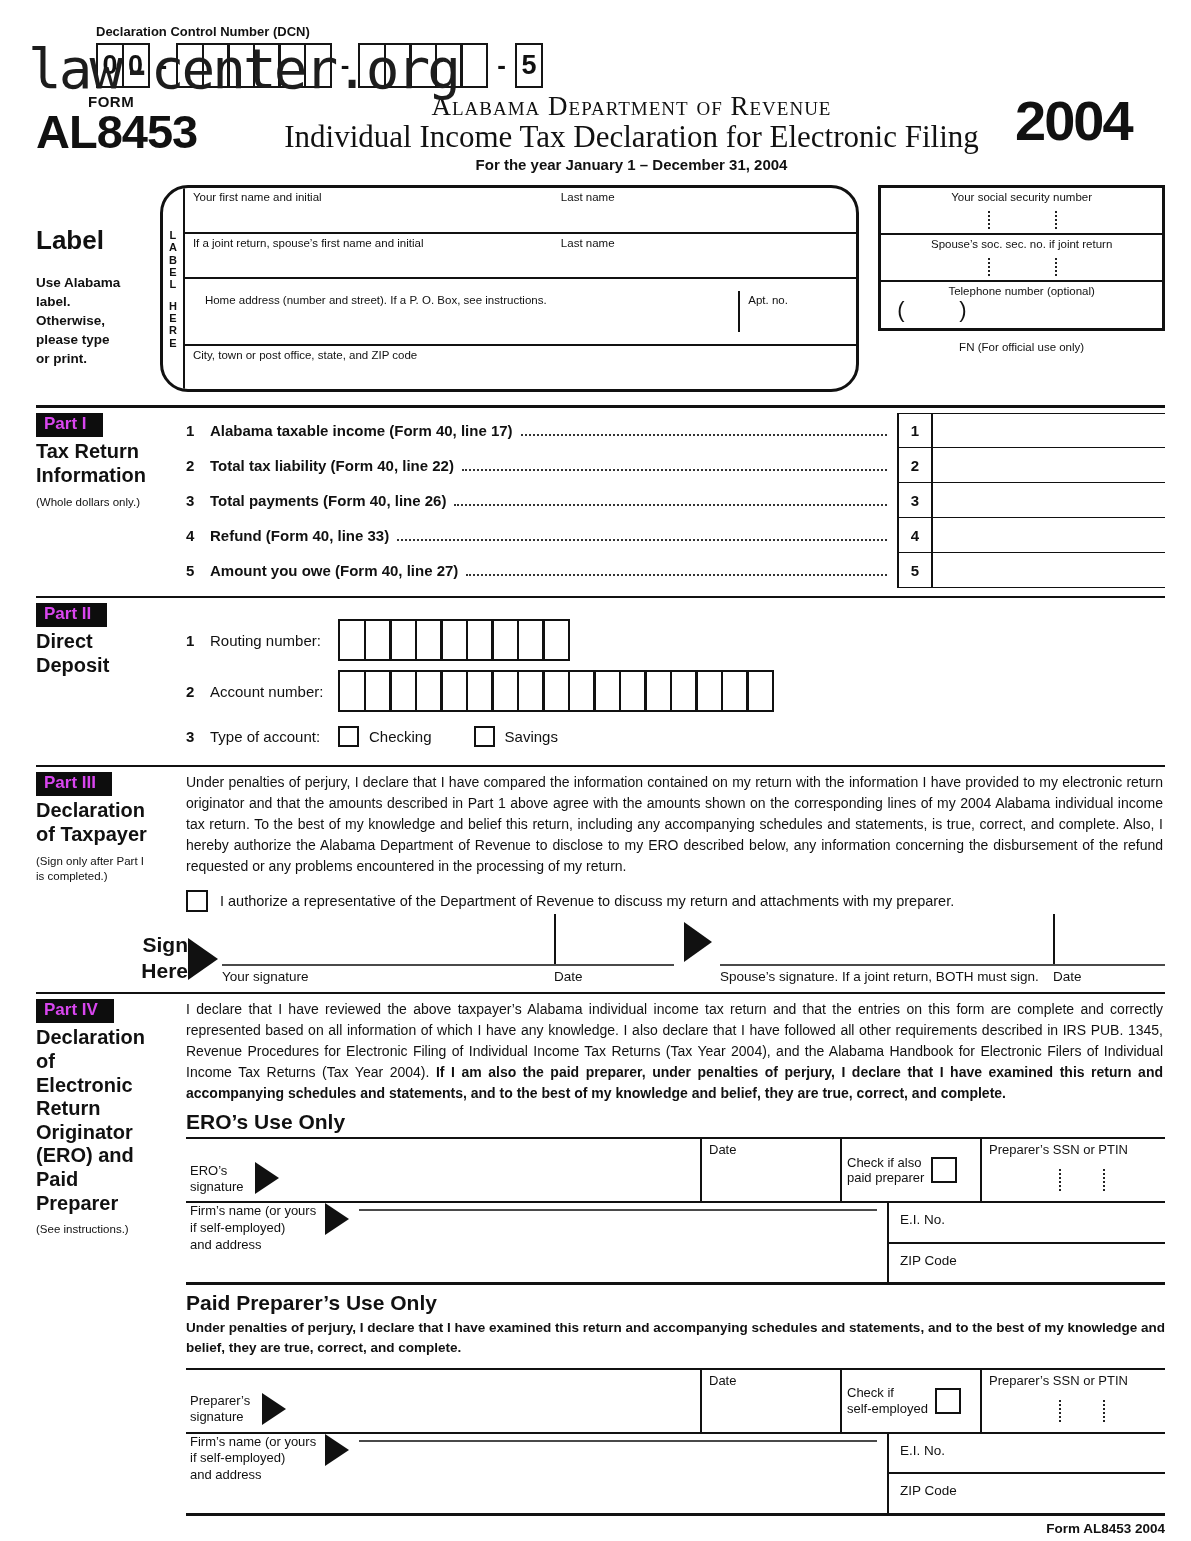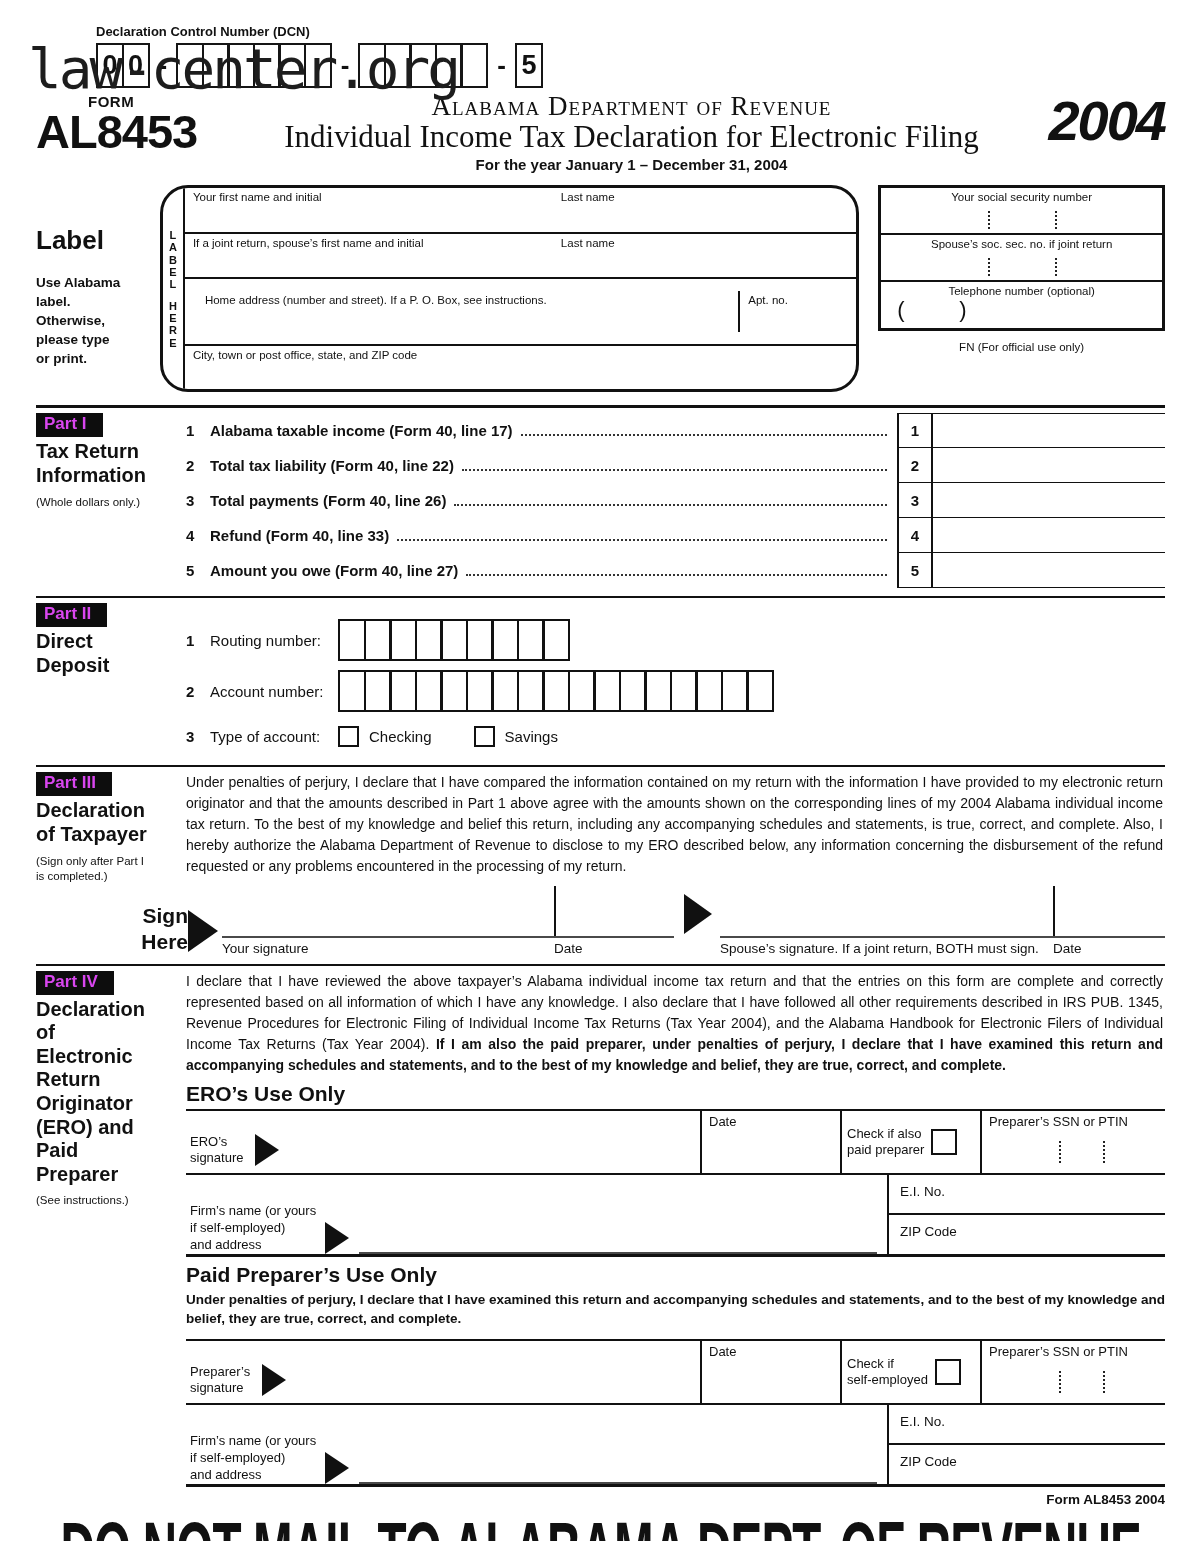--- a/index.html
+++ b/index.html
@@ -34,21 +34,21 @@
 
   
   .header { display: flex; margin-top: 4px; }
   .hdr-left { width: 212px; }
   .form-word { font-size: 15px; font-weight: bold; margin-left: 52px; letter-spacing: .5px; }
   .form-number { font-size: 47px; font-weight: 900; letter-spacing: -1px; line-height: .95; }
   .hdr-center { flex: 1; text-align: center; }
   .agency { font-family: "Liberation Serif", serif; font-variant: small-caps; font-size: 27px; letter-spacing: 1px; line-height: 1.0; }
   .doc-title { font-family: "Liberation Serif", serif; font-size: 31px; line-height: 1.08; }
   .year-line { font-size: 15px; font-weight: bold; margin-top: 3px; }
-  .hdr-right { width: 150px; text-align: right; font-size: 56px; font-weight: 900; letter-spacing: -2px; line-height: 1.0; font-style: italic; }
+  .hdr-right { width: 150px; text-align: left; font-size: 56px; font-weight: 900; letter-spacing: -2px; line-height: 1.0; }
 
   
   .label-section { display: flex; margin-top: 12px; height: 212px; }
   .label-left { width: 124px; padding-top: 40px; }
   .label-title { font-size: 26px; font-weight: bold; margin-bottom: 18px; }
   .label-note { font-size: 13.5px; font-weight: bold; line-height: 1.4; white-space: pre-line; }
   .label-box { width: 700px; border: 3px solid #111; border-radius: 28px; display: flex; overflow: hidden; height: 207px; }
   .label-vert {
     width: 22px; border-right: 2px solid #111; display: flex; flex-direction: column;
     justify-content: center; align-items: center; font-size: 11px; font-weight: bold;
@@ -141,21 +141,21 @@
   .st-sig-label { font-size: 13px; line-height: 1.2; white-space: pre-line; margin-right: 12px; }
   .tri-sm { width: 0; height: 0; border-left: 24px solid #111; border-top: 16px solid transparent; border-bottom: 16px solid transparent; flex-shrink: 0; }
   .st-date { width: 140px; border-left: 2px solid #111; font-size: 13px; padding: 3px 0 0 7px; }
   .st-check { width: 140px; border-left: 2px solid #111; display: flex; align-items: center; padding-left: 5px; font-size: 13px; }
   .st-check-label { white-space: pre-line; line-height: 1.2; margin-right: 7px; }
   .cb2 { width: 26px; height: 26px; border: 2.5px solid #111; flex-shrink: 0; }
   .st-ssn { width: 185px; border-left: 2px solid #111; font-size: 13px; padding: 3px 0 0 7px; position: relative; }
   .st-ssn .vdots { top: 30px; height: 22px; }
   .st-ssn .vdots.a { left: 42%; } .st-ssn .vdots.b { left: 66%; }
   .st-row2 { display: flex; height: 79px; }
-  .st-firm { flex: 1; display: flex; align-items: flex-end; padding-left: 4px; margin-top: 14px; }
+  .st-firm { flex: 1; display: flex; align-items: flex-start; padding-left: 4px; }
   .st-firm-label { font-size: 13px; line-height: 1.3; white-space: pre-line; margin-right: 9px; }
   .firm-line { flex: 1; border-bottom: 2px solid #4a4a4a; height: 0; margin: 6px 10px 0 10px; }
   .st-right { width: 278px; border-left: 2px solid #111; display: flex; flex-direction: column; }
   .st-ein { flex: 1; border-bottom: 2px solid #111; font-size: 13.5px; padding: 9px 0 0 11px; }
   .st-zip { flex: 1; font-size: 13.5px; padding: 9px 0 0 11px; }
   .thick-bottom { border-bottom: 3.5px solid #111; }
   .prep-note { font-size: 13.5px; font-weight: bold; line-height: 1.45; margin: 3px 0 10px 0; text-align: justify; }
 
   
   .form-ref { text-align: right; font-weight: bold; font-size: 13.5px; margin-top: 5px; }
@@ -383,20 +383,24 @@
     <div class="part3-top">
       <div class="part-sidebar">
         <div class="badge">Part III</div>
         <div class="part-heading">Declaration
 of Taxpayer</div>
         <div class="part-note">(Sign only after Part I
 is completed.)</div>
       </div>
       <div class="part-content">
         <div class="decl-text">Under penalties of perjury, I declare that I have compared the information contained on my return with the information I have provided to my electronic return originator and that the amounts described in Part 1 above agree with the amounts shown on the corresponding lines of my 2004 Alabama individual income tax return. To the best of my knowledge and belief this return, including any accompanying schedules and statements, is true, correct, and complete. Also, I hereby authorize the Alabama Department of Revenue to disclose to my ERO described below, any information concerning the disbursement of the refund requested or any problems encountered in the processing of my return.</div>
+        <div class="auth-row">
+          <span class="auth-cb"></span>
+          <span class="auth-text">I authorize a representative of the Department of Revenue to discuss my return and attachments with my preparer.</span>
+        </div>
       </div>
     </div>
     <div class="sig-row">
       <div class="sign-here">
         <span class="sign-here-text">Sign
 Here</span>
         <span class="tri"></span>
       </div>
       <div class="sig-col a">
         <div class="sig-line">

